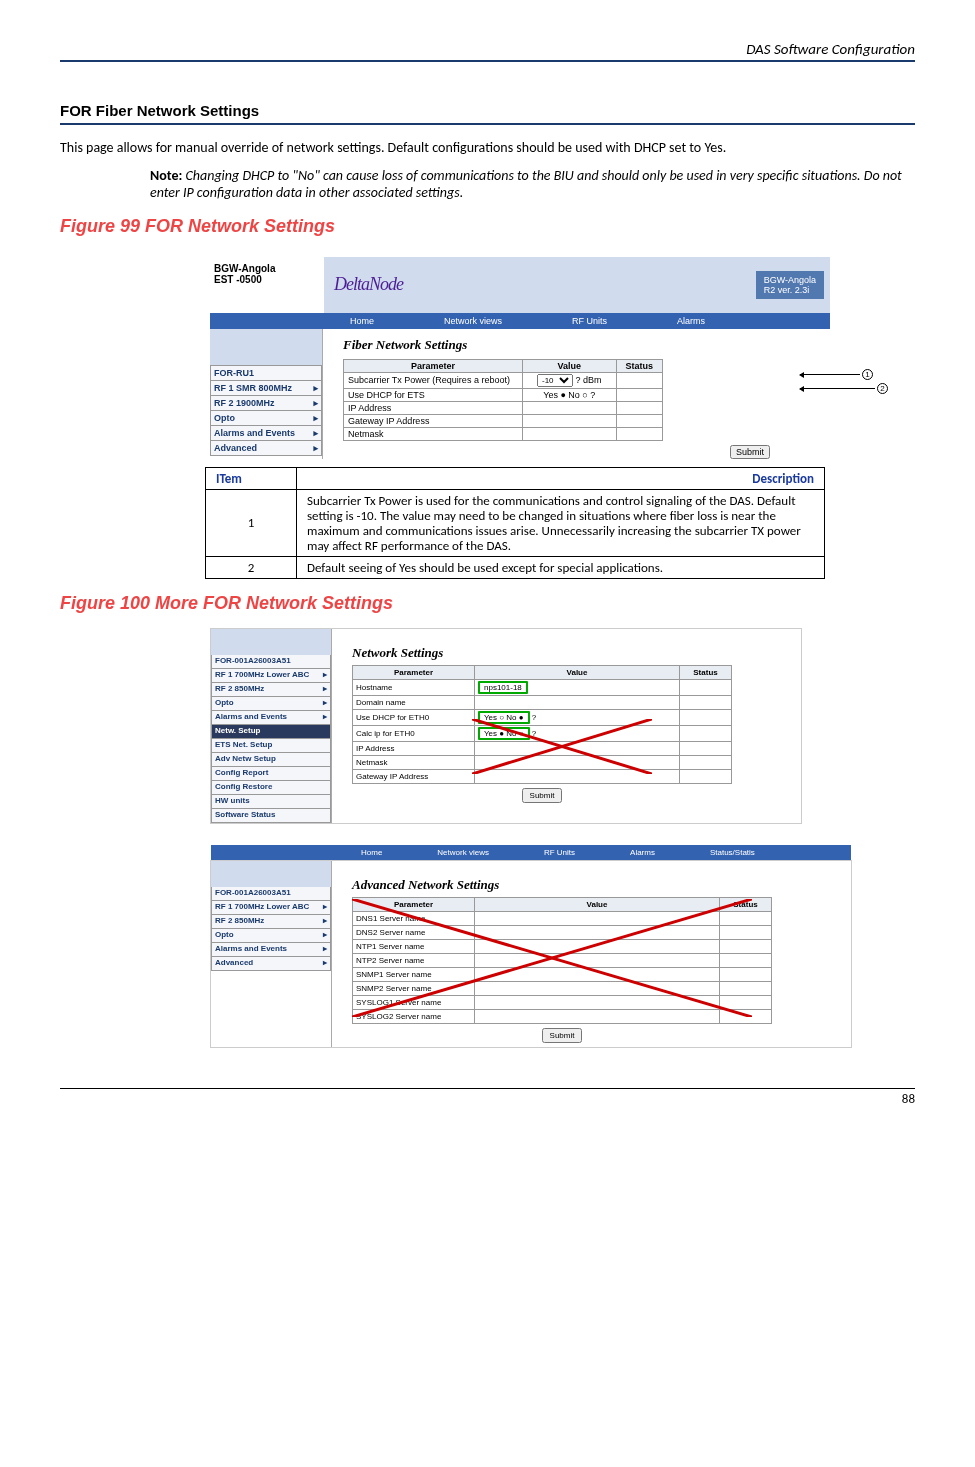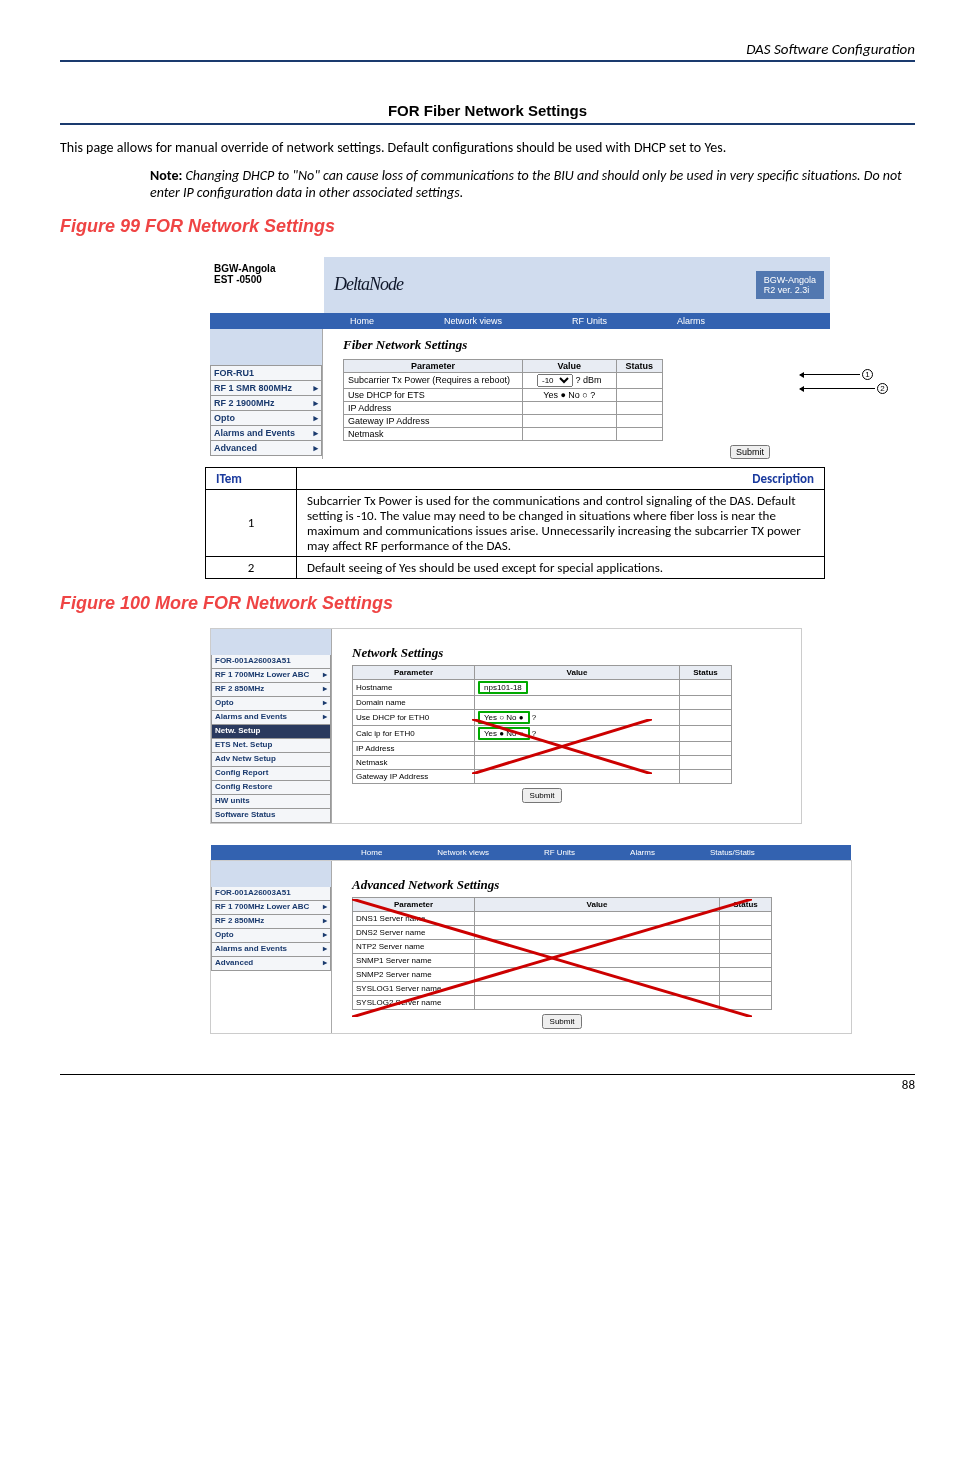--- a/index.html
+++ b/index.html
@@ -21,21 +21,20 @@
   .hr-thick {
     border: none;
     border-top: 2px solid #1a3a6e;
     margin: 0 0 40px 0;
   }
   .section-title {
     font-weight: bold;
     font-size: 15px;
     font-family: Arial, sans-serif;
     padding-bottom: 2px;
-    text-align: center;
   }
   .hr-section {
     border: none;
     border-top: 2px solid #1a3a6e;
     margin: 2px 0 14px 0;
   }
   .body-text {
     margin: 4px 0 10px 0;
     line-height: 1.25;
   }
@@ -80,21 +79,21 @@
     flex: 1;
     background: #d0dcee;
     display: flex;
     align-items: center;
     padding-left: 10px;
   }
   .shot1 .topbar .logo {
     font-family: Georgia, serif;
     font-style: italic;
     font-size: 18px;
-    color: #0f172a;
+    color: #4c1d95;
     letter-spacing: -1px;
   }
   .shot1 .topbar .ver {
     margin-left: auto;
     background: #5278b0;
     color: #fff;
     padding: 4px 8px;
     font-size: 9px;
     margin-right: 6px;
   }
@@ -589,20 +588,25 @@
             <td>DNS1 Server name</td>
             <td></td>
             <td></td>
           </tr>
       <tr>
             <td>DNS2 Server name</td>
             <td></td>
             <td></td>
           </tr>
       <tr>
+            <td>NTP1 Server name</td>
+            <td></td>
+            <td></td>
+          </tr>
+      <tr>
             <td>NTP2 Server name</td>
             <td></td>
             <td></td>
           </tr>
       <tr>
             <td>SNMP1 Server name</td>
             <td></td>
             <td></td>
           </tr>
       <tr>

